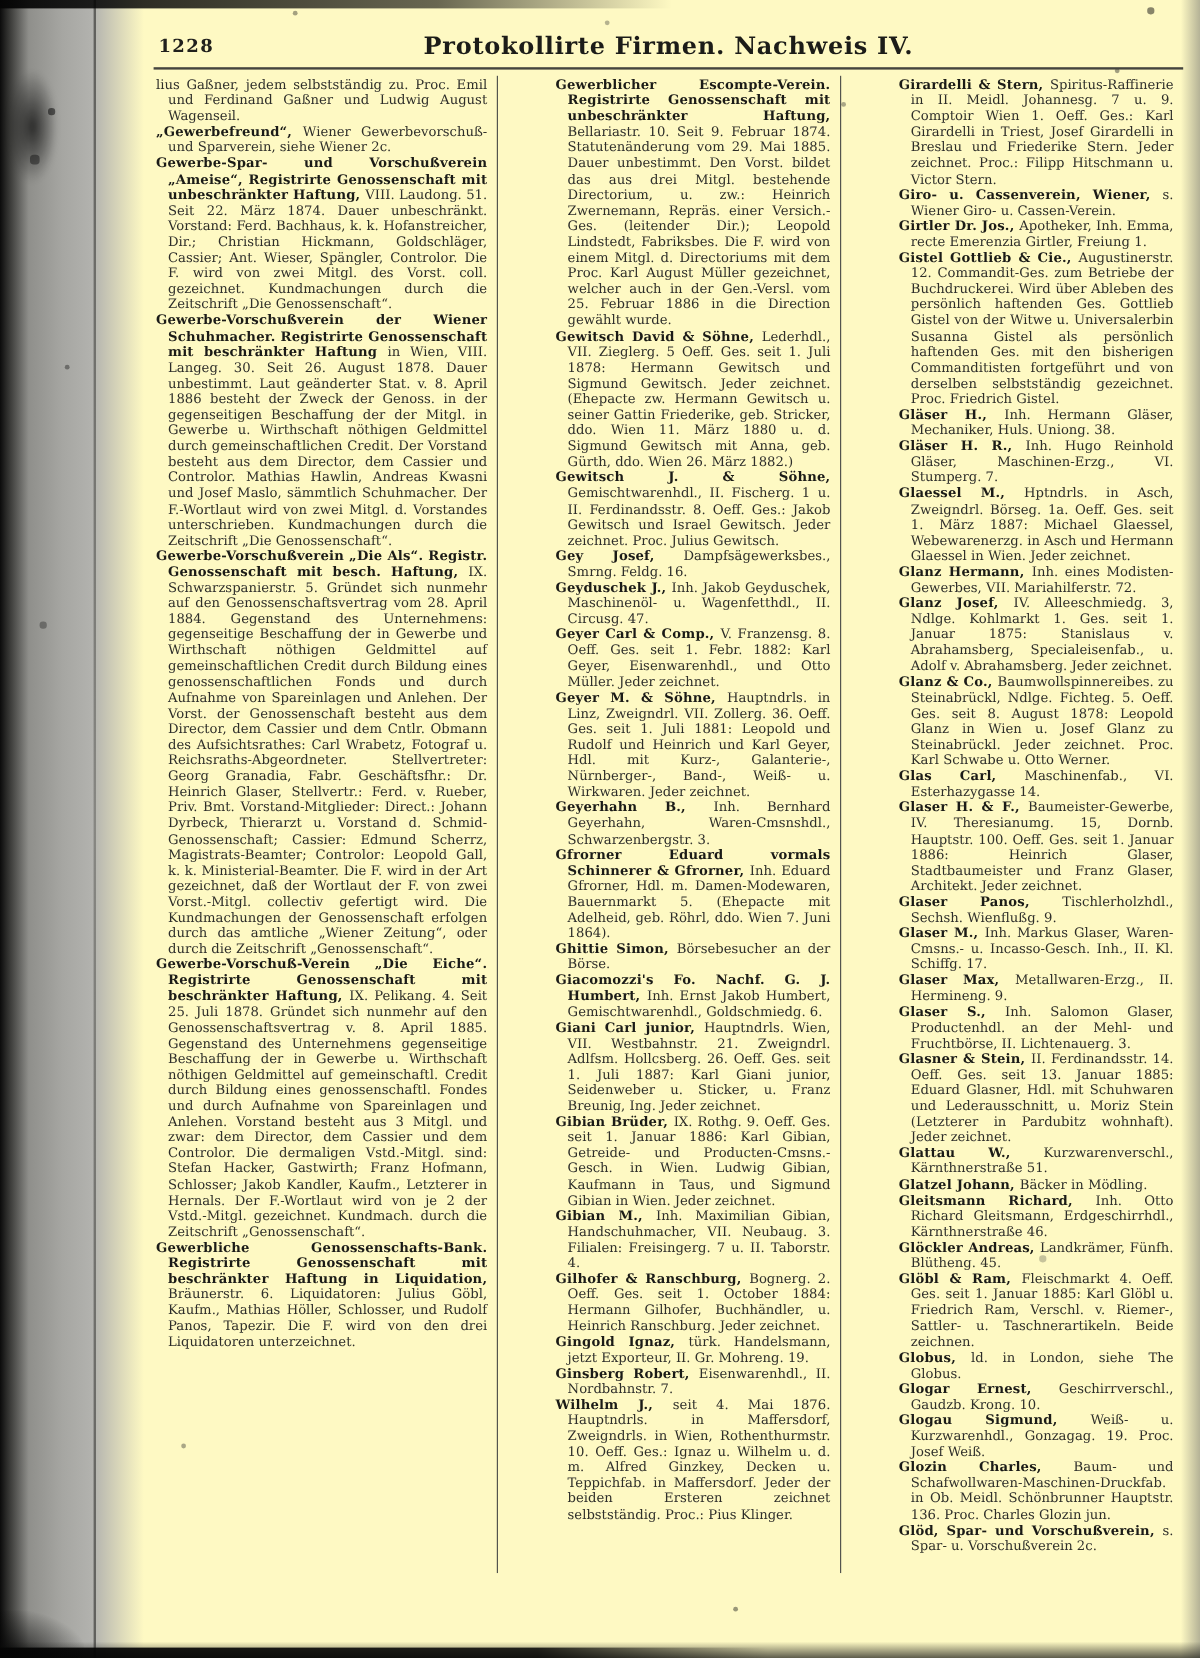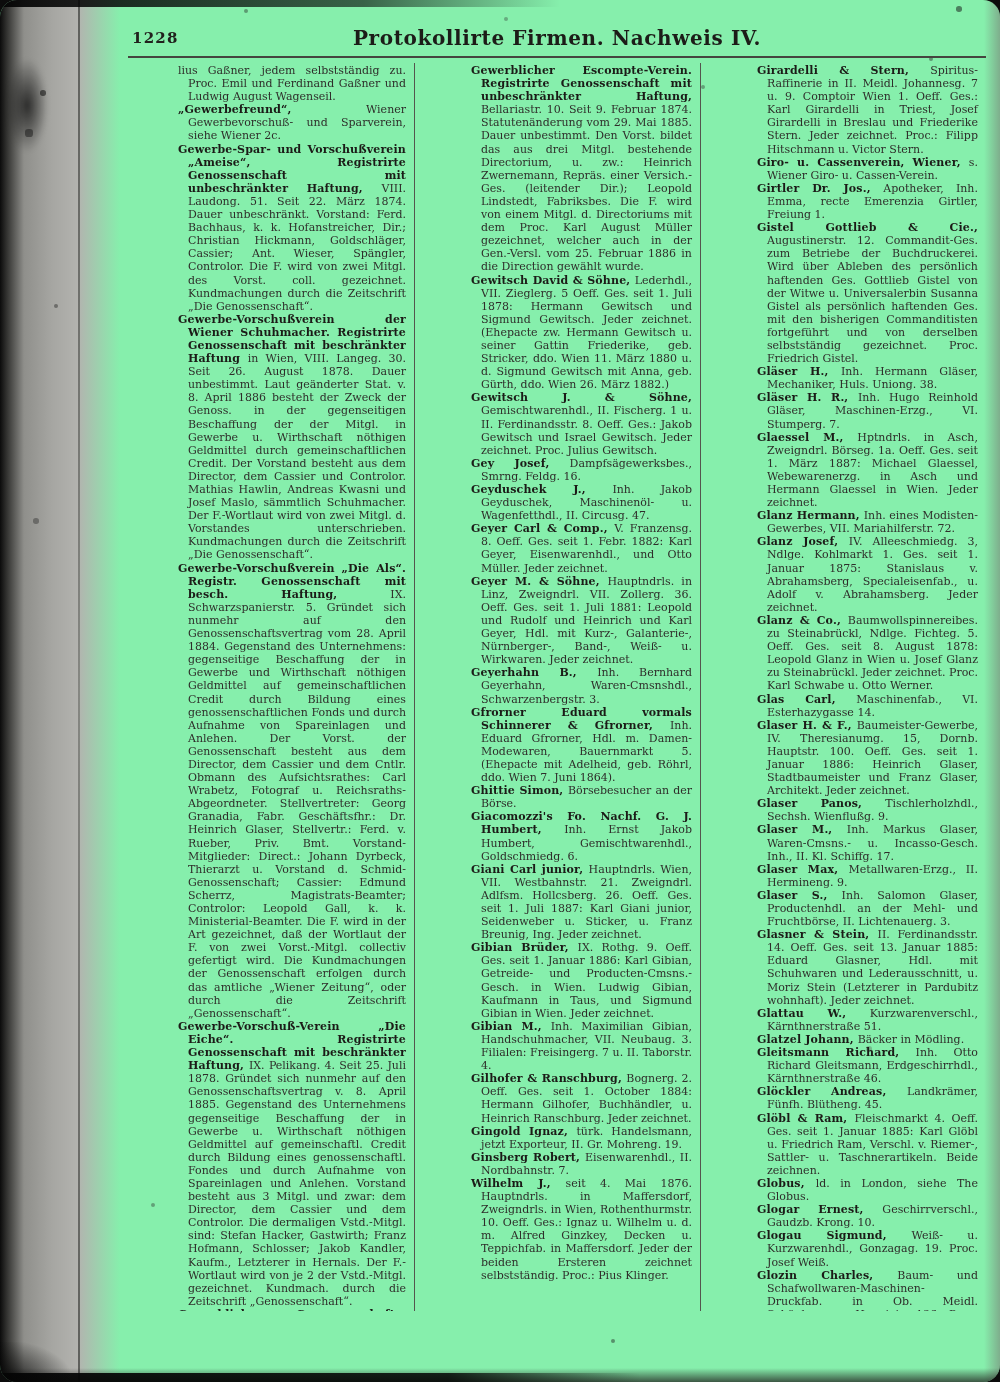--- a/index.html
+++ b/index.html
@@ -1,20 +1,19 @@
 <!DOCTYPE html>
 <html><head>
 <meta charset="utf-8">
 <style>
   html,body { margin:0; padding:0; background:#0c0c0c; }
   .scan {
     position:relative; width:1000px; height:1382px; margin:0 auto;
-    background:#86efac; overflow:hidden;
+    background:#fef9c3; overflow:hidden;
     font-family:"DejaVu Serif", serif;
-    border-radius:17px;
   }
   
   .edge-left { position:absolute; left:0; top:0; bottom:0; width:130px; pointer-events:none;
     background:linear-gradient(90deg,#0b0b0b 0px,#2e2e2c 6px,#8f8f8b 24px,#a6a6a2 52px,#b3b3af 78px,rgba(185,185,181,0) 120px); }
   .edge-right { position:absolute; right:0; top:0; bottom:0; width:16px; pointer-events:none;
     background:linear-gradient(270deg,rgba(120,120,114,.55),rgba(185,185,181,0)); }
   .edge-bottom { position:absolute; bottom:0; left:0; right:0; height:14px; pointer-events:none;
     background:linear-gradient(0deg,rgba(35,35,32,.75),rgba(35,35,32,0)); }
   .top-strip { position:absolute; top:0; left:0; width:560px; height:7px; pointer-events:none;
     background:linear-gradient(90deg,rgba(5,5,5,.95),rgba(5,5,5,.6) 65%,transparent); }
@@ -38,22 +37,22 @@
   
   .content { position:absolute; left:128px; top:26px; width:858px; color:#2e2e2a; }
   .header { position:relative; height:28px; }
   .pagenum { position:absolute; left:4px; top:3px; font-size:15px; font-weight:bold; letter-spacing:1.2px; color:#21211d; }
   .title { position:absolute; left:0; right:0; top:0; text-align:center; font-size:20px; font-weight:bold; letter-spacing:.6px; color:#1c1c18; }
   .rule { border-top:2px solid #45453f; margin-top:2px; }
   .cols { display:flex; margin-top:5px; height:1248px; overflow:hidden; }
   .col { width:33.333%; padding:1px 8px 0 8px; box-sizing:border-box;
     font-size:11px; line-height:13.1px; text-align:justify; overflow:hidden; }
   .col:first-child { padding-left:2px; }
-  .col + .col { border-left:1px solid #54544e; }
-  .entry { padding-left:10px; text-indent:-10px;margin-left:48px; }
+  .col + .col { border-left:1px solid #54544e;padding-left:48px; }
+  .entry { padding-left:10px; text-indent:-10px; }
   .ename { font-weight:bold; color:#1b1b17; letter-spacing:.15px; }
 </style>
 </head>
 <body>
 
 <div class="scan">
   <div class="edge-left"></div>
   <div class="edge-right"></div>
   <div class="edge-bottom"></div>
   <div class="crease"></div>

